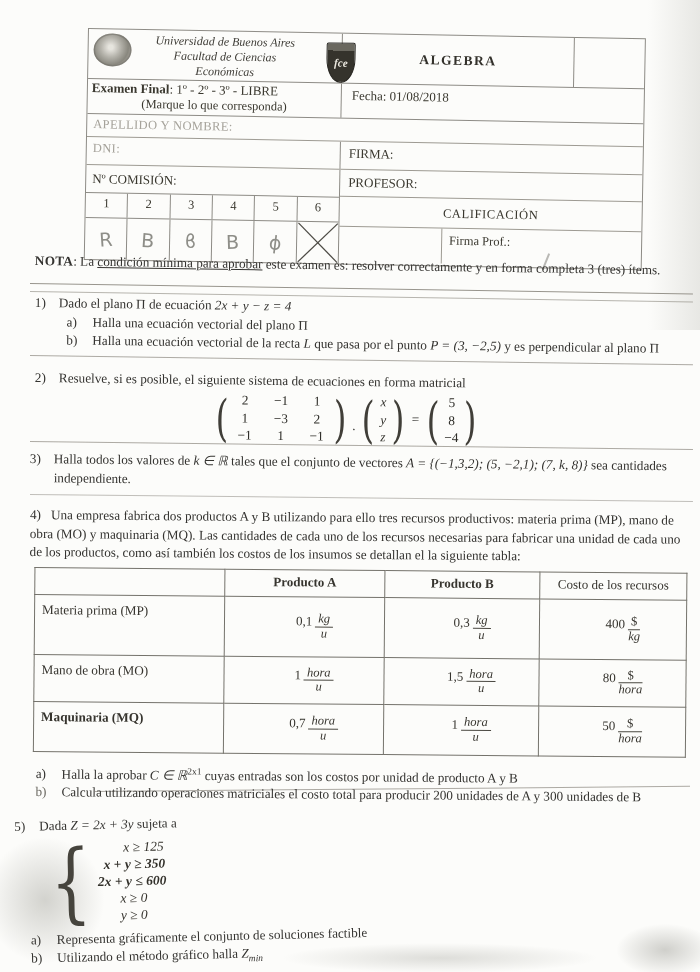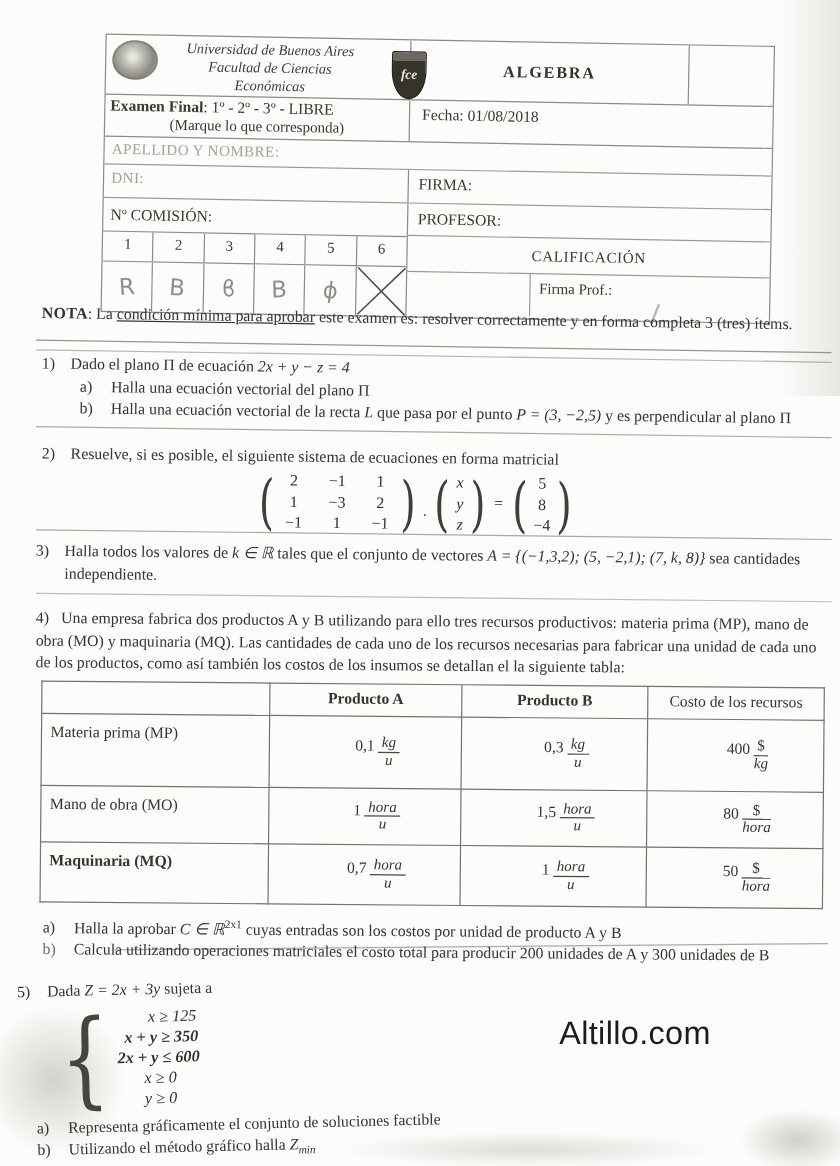--- a/index.html
+++ b/index.html
@@ -401,15 +401,14 @@
       </div>
     </div>
     <div style="margin-left:16px;margin-top:2px;">
       <span class="lbl">a)</span><span>Representa gráficamente el conjunto de soluciones factible</span>
     </div>
     <div style="margin-left:16px;">
       <span class="lbl">b)</span><span>Utilizando el método gráfico halla </span><i>Z</i><sub style="font-style:italic;">min</sub>
     </div>
   </div>
 
-  <div class="watermark">Altillo.com</div>
 
 </div>
 
 </body></html>

